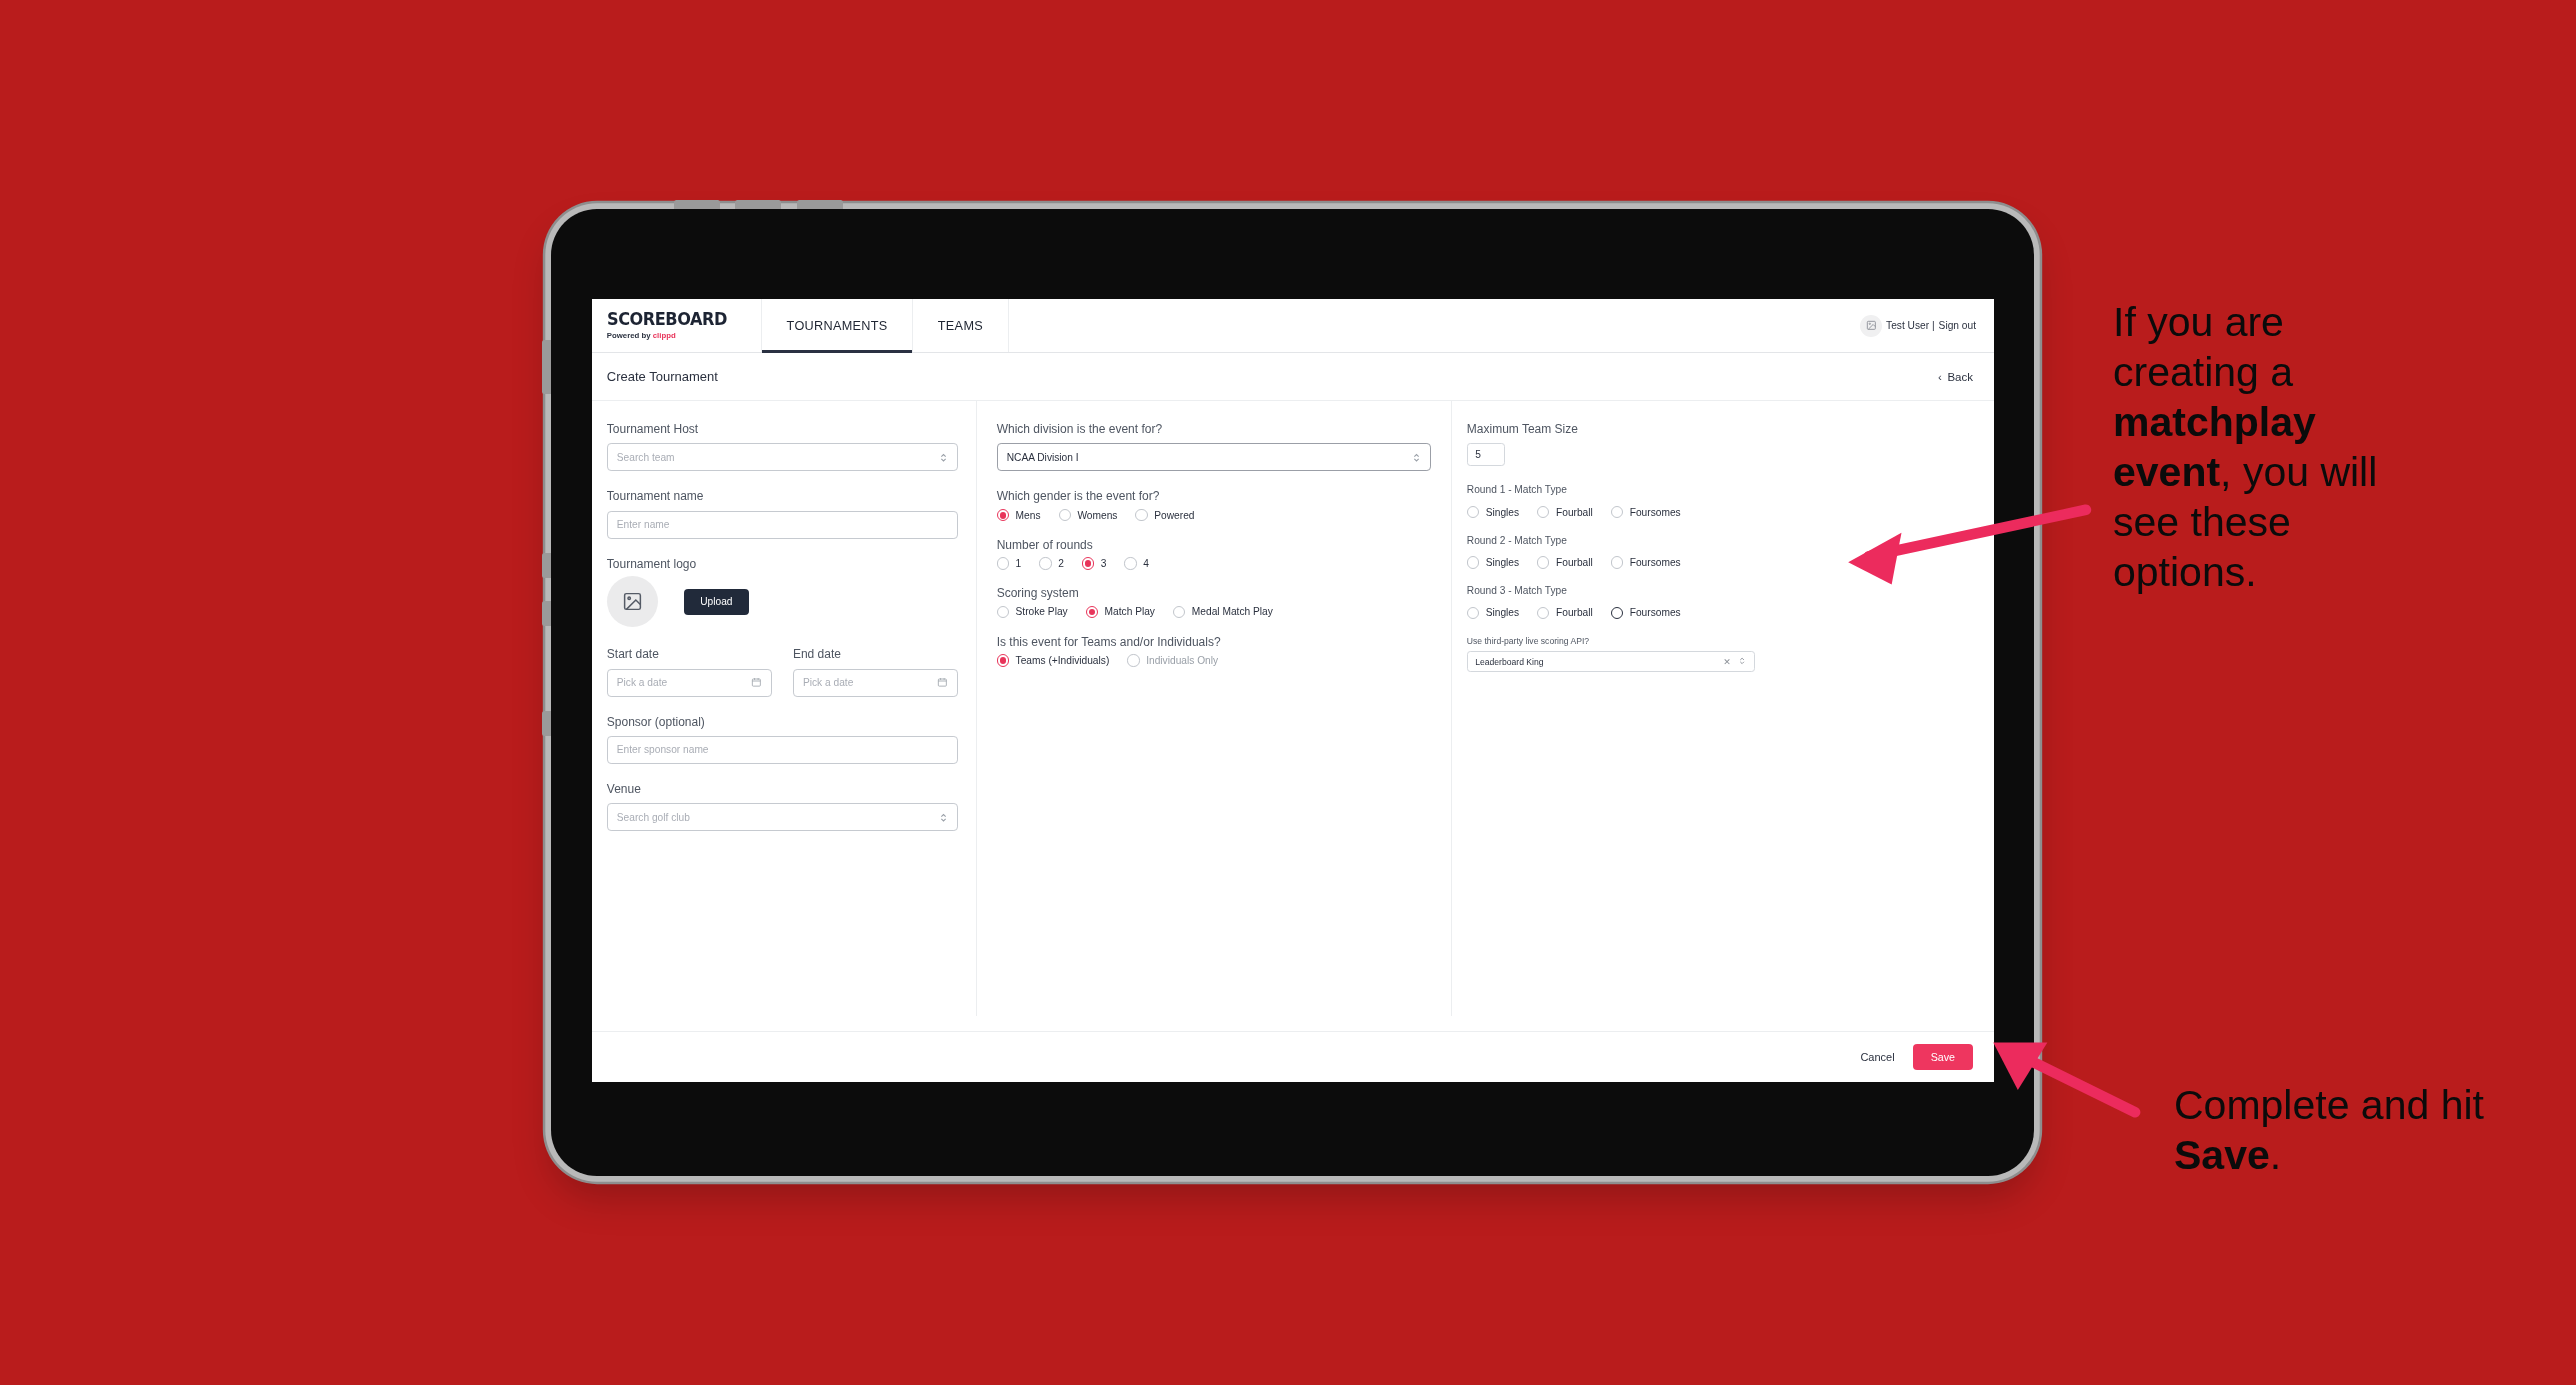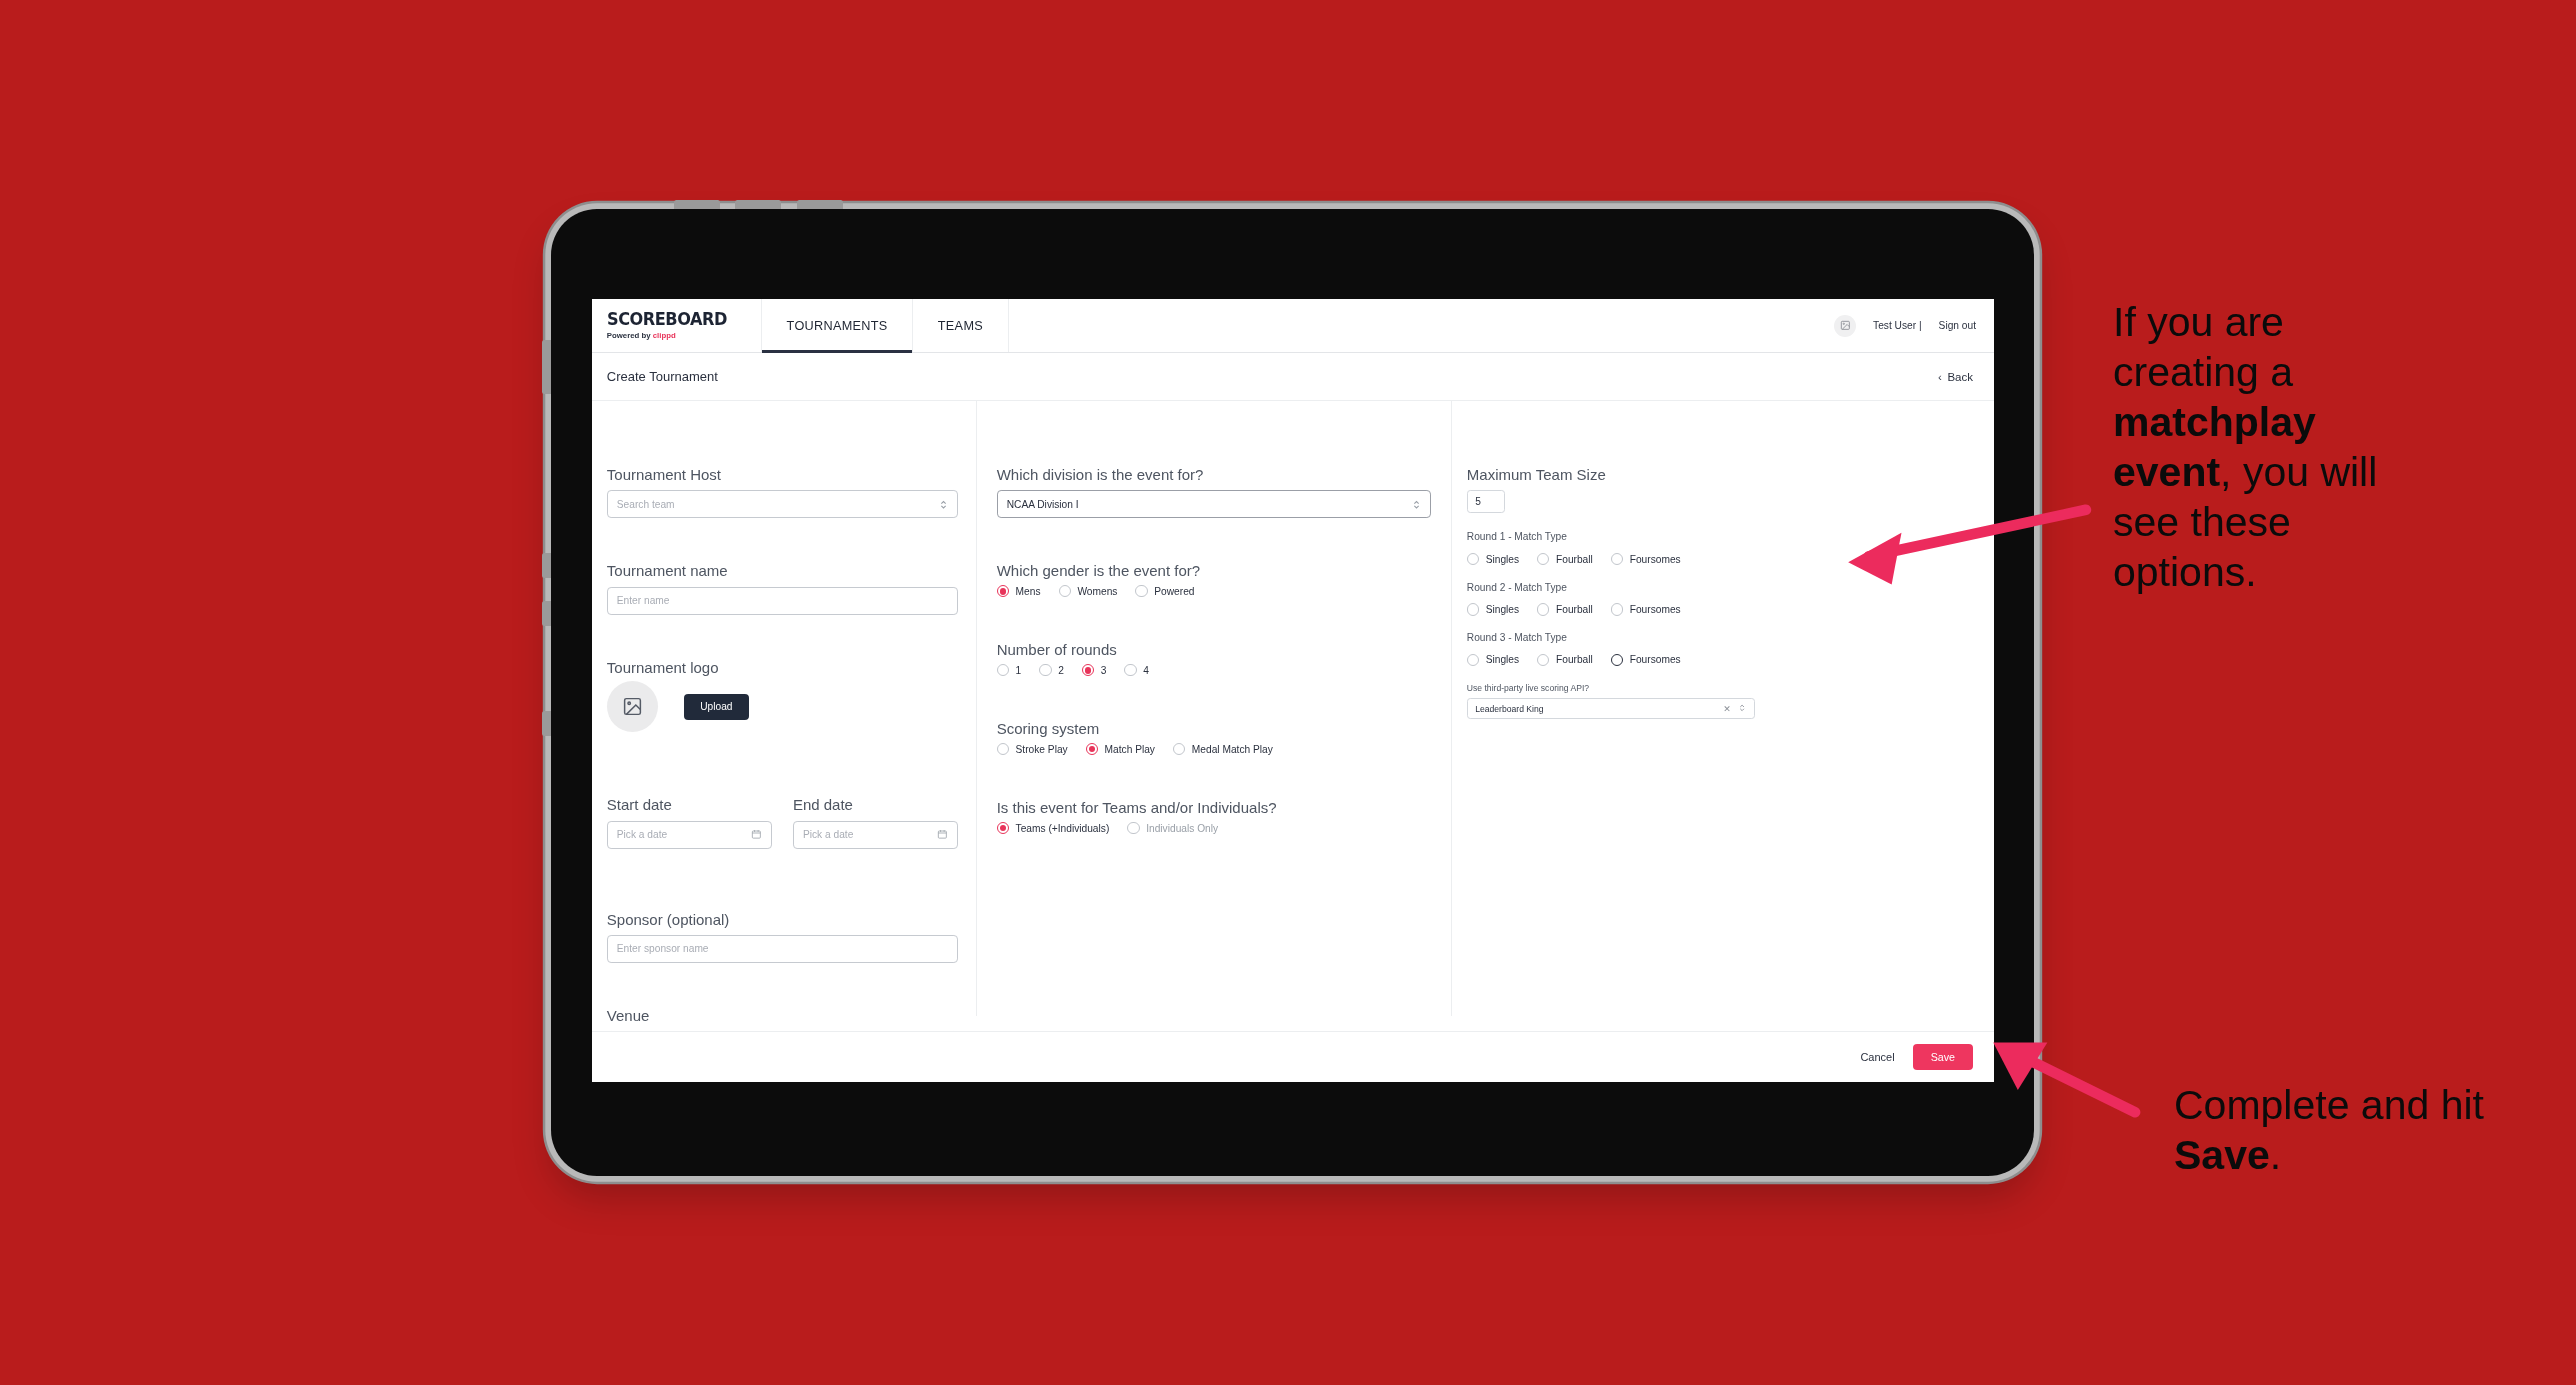--- a/index.html
+++ b/index.html
@@ -70,21 +70,21 @@
     display:flex; align-items:center; padding: 0 24.6px;
     font-size: 12.7px; color:#1f2532; letter-spacing:0.3px;
     border-right: 0.8px solid #eceef0;
     cursor: pointer; position: relative;
   }
   .navtab.active::after {
     content:""; position:absolute; left:0; right:0; bottom:-0.8px; height:2.5px; background:#2a3142;
   }
   .topbar-spacer { flex:1; }
   .topbar-right {
-    display:flex; align-items:center; gap:17px; padding-right: 18px;
+    display:flex; align-items:center; gap:4px; padding-right: 18px;
   }
   .avatar {
     width: 22px; height: 22px; border-radius: 50%;
     background:#f0f0f1; display:flex; align-items:center; justify-content:center;
     color:#8b8f96;
   }
   .user-text { font-size: 10.2px; color:#2c3240; }
   .signout { font-size: 10.2px; color:#2c3240; cursor:pointer; }
 
   
@@ -101,21 +101,21 @@
   
   .body-cols {
     display:flex; height: 615px;
   }
   .col { padding: 21px 0 0 0; }
   .col-1 { width: 385px; padding-left: 14.8px; padding-right: 18px; border-right: 0.8px solid #eceef0; }
   .col-2 { width: 475px; padding-left: 19.7px; padding-right: 19.7px; border-right: 0.8px solid #eceef0; }
   .col-3 { width: 533px; padding-left: 14.8px; padding-right: 18px; }
 
   .field-label {
-    font-size: 15px; color:#4e5561; margin-bottom: 7.4px; margin-top: 44px;
+    font-size: 12px; color:#4e5561; margin-bottom: 7.4px;
   }
   .field-label.tight { margin-bottom:5.7px; }
   .input {
     width: 100%; height: 28px;
     border: 0.8px solid #c6cad0; border-radius: 4.1px;
     background:#fff;
     display:flex; align-items:center;
     padding: 0 9px;
     font-size: 10.2px; color:#a9adb5;
     margin-bottom: 18px;

